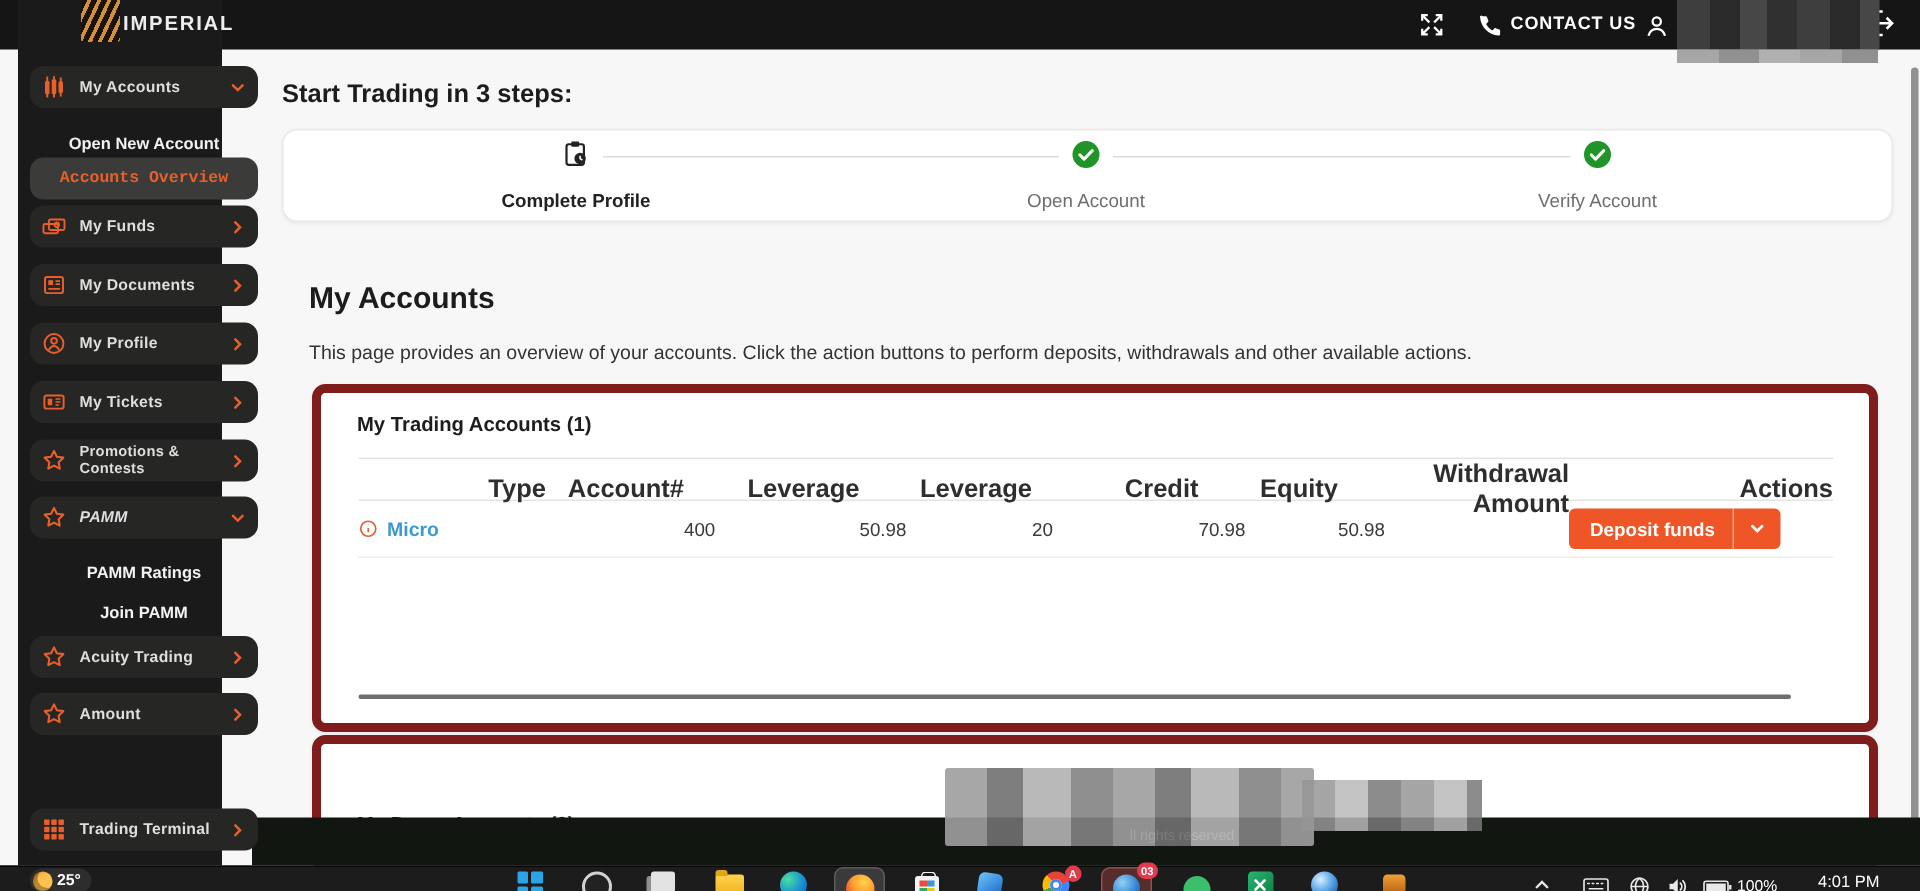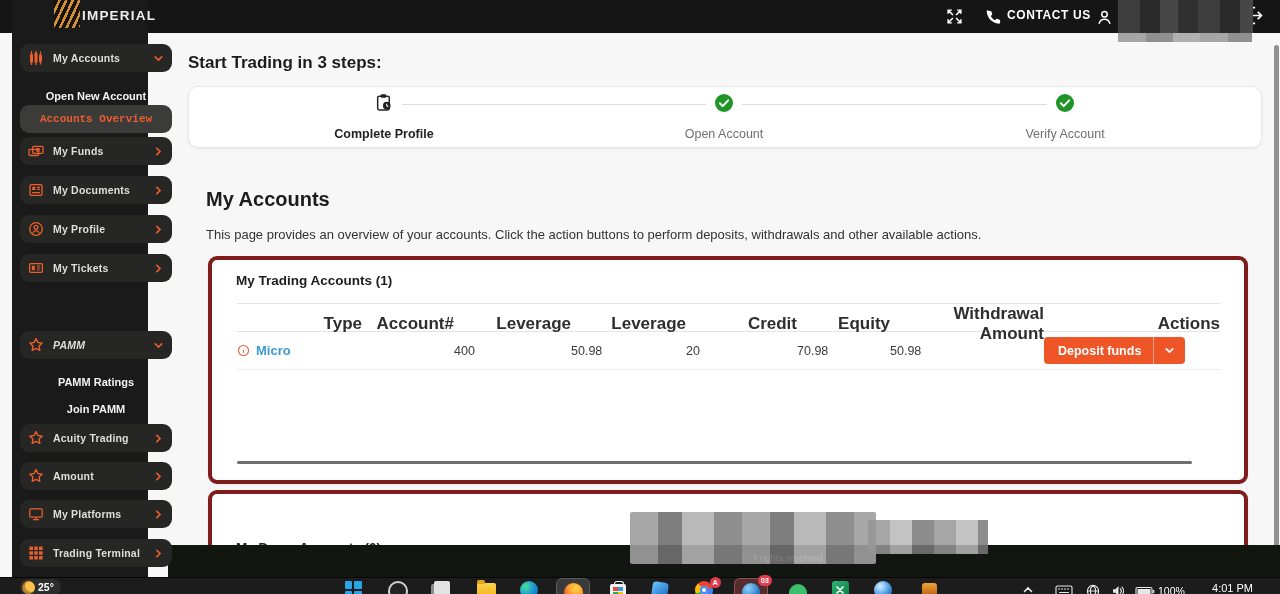--- a/index.html
+++ b/index.html
@@ -38,21 +38,21 @@
   .h1{left:20px;top:20px;font-size:17px;font-weight:700;color:#1c1c1c;}
   .stepcard{left:20px;top:53px;width:1072px;height:60px;background:#fff;border:1px solid #e8e8e8;
     border-radius:10px;box-shadow:0 1px 3px rgba(0,0,0,.06);}
   .stepline{top:17px;height:1px;background:#dcdcdc;}
   .steplabel{top:40px;transform:translateX(-50%);font-size:12.5px;color:#6e6e6e;white-space:nowrap;}
   .steplabel.cur{color:#222;font-weight:700;}
   .stepicon{top:6px;transform:translateX(-50%);}
   .h2{left:38px;top:155px;font-size:20px;font-weight:700;color:#1c1c1c;}
   .desc{left:38px;top:194px;font-size:13px;color:#333;}
 
-  .card{background:#fff;border:4px solid #7f1d1d;border-radius:9px;box-shadow:0 1px 3px rgba(0,0,0,.05);}
+  .card{background:#fff;border:6px solid #7f1d1d;border-radius:9px;box-shadow:0 1px 3px rgba(0,0,0,.05);}
   .card1{left:40px;top:223px;width:1032px;height:220px;}
   .card2{left:40px;top:457px;width:1032px;height:80px;}
   .cardtitle{left:24px;top:13px;font-size:13.5px;font-weight:700;color:#1d1d1d;}
 
   .tbl{left:25px;top:43px;width:983px;}
   .trow{display:grid;grid-template-columns:125px 92px 117px 115px 111px 93px 154px 1fr;align-items:center;}
   .thead{height:27px;border-top:1px solid #e4e4e4;border-bottom:1px solid #e4e4e4;}
   .thead .tc{font-size:17px;font-weight:700;color:#2e2e2e;text-align:right;}
   .tdata{height:37px;border-bottom:1px solid #ededed;}
   .tdata .tc{font-size:12.5px;color:#3a3a3a;}
@@ -238,27 +238,40 @@
           </svg>
       </span>
       <span class="lbl">My Tickets</span>
       <span class="chev">
         <svg width="11" height="11" viewBox="0 0 12 12" fill="none" stroke="currentColor" stroke-width="1.8" stroke-linecap="round">
             <path d="M4.2 2.5L7.7 6l-3.5 3.5"></path>
           </svg>
       </span>
     </div>
 
-
-    <div class="abs sitem" style="top:331px;font-style:italic;">
+    <div class="abs sitem" style="top:293px;">
       <span class="sicon">
         <svg viewBox="0 0 16 16" fill="none" stroke="currentColor" stroke-width="1.4" stroke-linejoin="round">
             <path d="M8 1.6l1.9 3.9 4.3.6-3.1 3 .7 4.3L8 11.4l-3.8 2 .7-4.3-3.1-3 4.3-.6z"></path>
           </svg>
       </span>
+      <span class="lbl" style="font-size:9.8px;">Promotions &amp; Contests</span>
+      <span class="chev">
+        <svg width="11" height="11" viewBox="0 0 12 12" fill="none" stroke="currentColor" stroke-width="1.8" stroke-linecap="round">
+            <path d="M4.2 2.5L7.7 6l-3.5 3.5"></path>
+          </svg>
+      </span>
+    </div>
+
+    <div class="abs sitem" style="top:331px;font-style:italic;">
+      <span class="sicon">
+        <svg viewBox="0 0 16 16" fill="none" stroke="currentColor" stroke-width="1.4" stroke-linejoin="round">
+            <path d="M8 1.6l1.9 3.9 4.3.6-3.1 3 .7 4.3L8 11.4l-3.8 2 .7-4.3-3.1-3 4.3-.6z"></path>
+          </svg>
+      </span>
       <span class="lbl">PAMM</span>
       <span class="chev">
         <svg width="11" height="11" viewBox="0 0 12 12" fill="none" stroke="currentColor" stroke-width="1.8" stroke-linecap="round">
             <path d="M2.5 4.2L6 7.7l3.5-3.5"></path>
           </svg>
       </span>
     </div>
 
     <div class="abs ssub" style="top:369px;">PAMM Ratings</div>
     <div class="abs ssub" style="top:396px;">Join PAMM</div>
@@ -284,34 +297,20 @@
           </svg>
       </span>
       <span class="lbl">Amount</span>
       <span class="chev">
         <svg width="11" height="11" viewBox="0 0 12 12" fill="none" stroke="currentColor" stroke-width="1.8" stroke-linecap="round">
             <path d="M4.2 2.5L7.7 6l-3.5 3.5"></path>
           </svg>
       </span>
     </div>
 
-    <div class="abs sitem" style="top:500px;">
-      <span class="sicon">
-        <svg viewBox="0 0 16 16" fill="none" stroke="currentColor" stroke-width="1.3">
-            <rect x="1.8" y="2.8" width="12.4" height="8.4" rx="1"></rect>
-            <path d="M8 11.2v2M5 13.6h6"></path>
-          </svg>
-      </span>
-      <span class="lbl">My Platforms</span>
-      <span class="chev">
-        <svg width="11" height="11" viewBox="0 0 12 12" fill="none" stroke="currentColor" stroke-width="1.8" stroke-linecap="round">
-            <path d="M4.2 2.5L7.7 6l-3.5 3.5"></path>
-          </svg>
-      </span>
-    </div>
 
     <div class="abs sitem" style="top:539px;">
       <span class="sicon">
         <svg viewBox="0 0 16 16" fill="currentColor">
             <rect x="1.4" y="1.4" width="3.6" height="3.6" rx=".5"></rect>
             <rect x="6.2" y="1.4" width="3.6" height="3.6" rx=".5"></rect>
             <rect x="11" y="1.4" width="3.6" height="3.6" rx=".5"></rect>
             <rect x="1.4" y="6.2" width="3.6" height="3.6" rx=".5"></rect>
             <rect x="6.2" y="6.2" width="3.6" height="3.6" rx=".5"></rect>
             <rect x="11" y="6.2" width="3.6" height="3.6" rx=".5"></rect>

